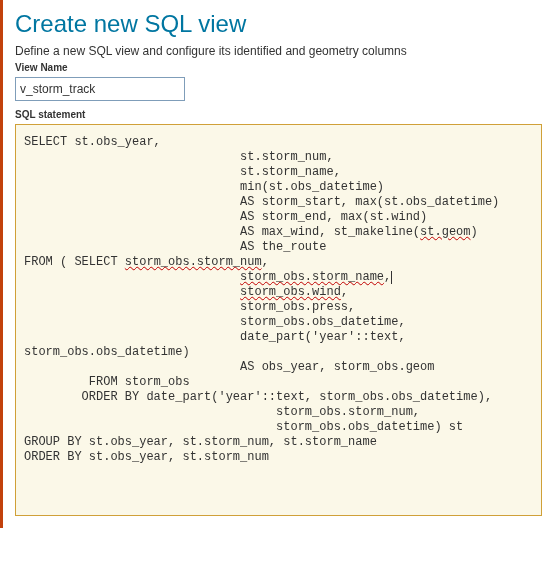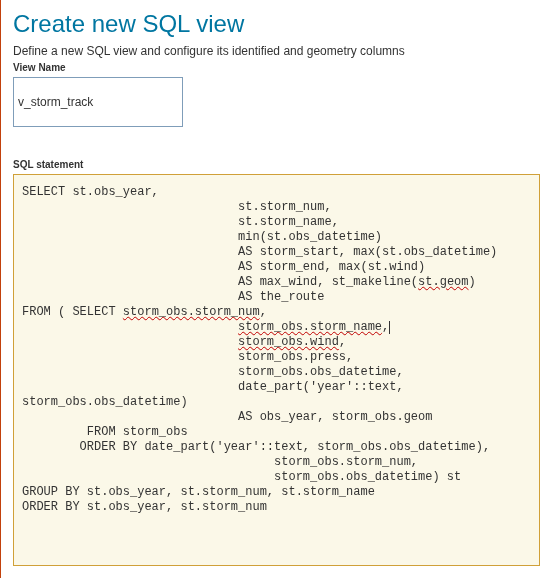--- a/index.html
+++ b/index.html
@@ -6,42 +6,42 @@
     margin: 0;
     padding: 0;
     font-family: Arial, Helvetica, sans-serif;
     background: #ffffff;
     color: #333333;
   }
   .page {
     width: 551px;
     box-sizing: border-box;
     padding: 6px 12px 12px 12px;
-    border-left: 1px solid #c2410c;
+    border-left: 3px solid #c2410c;
   }
   h1.title {
     font-size: 24px;
     font-weight: normal;
     color: #0076a1;
     margin: 4px 0 6px 0;
   }
   .subtitle {
     font-size: 12px;
     color: #333333;
     margin: 0 0 4px 0;
   }
   .field-label {
     font-size: 10px;
     font-weight: bold;
     margin: 0 0 4px 0;
   }
   .text-input {
     width: 170px;
     font-size: 12px;
-    padding: 17px 4px;
+    padding: 4px 4px;
     border: 1px solid #7f9db9;
     background: #ffffff;
     color: #333333;
     box-sizing: border-box;
   }
   .sql-box {
     width: 527px;
     height: 392px;
     box-sizing: border-box;
     background: #fbf8e8;
@@ -75,21 +75,21 @@
 
 <div class="page">
 
   <h1 class="title">Create new SQL view</h1>
 
   <p class="subtitle">Define a new SQL view and configure its identified and geometry columns</p>
 
   <div class="field-label">View Name</div>
   <input type="text" class="text-input" value="v_storm_track" style="">
 
-  <div class="field-label" style="margin-top:32px;">SQL statement</div>
+  <div class="field-label" style="margin-top:8px;">SQL statement</div>
 
   <div class="sql-box"><span>SELECT st.obs_year,</span>
 <span>                              st.storm_num,</span>
 <span>                              st.storm_name,</span>
 <span>                              min(st.obs_datetime)</span>
 <span>                              AS storm_start, max(st.obs_datetime)</span>
 <span>                              AS storm_end, max(st.wind)</span>
 <span><span>                              AS max_wind, st_makeline(</span><span class="wavy">st.geom</span><span>)</span></span>
 <span>                              AS the_route</span>
 <span><span>FROM ( SELECT </span><span class="wavy">storm_obs.storm_num</span><span>,</span></span>

